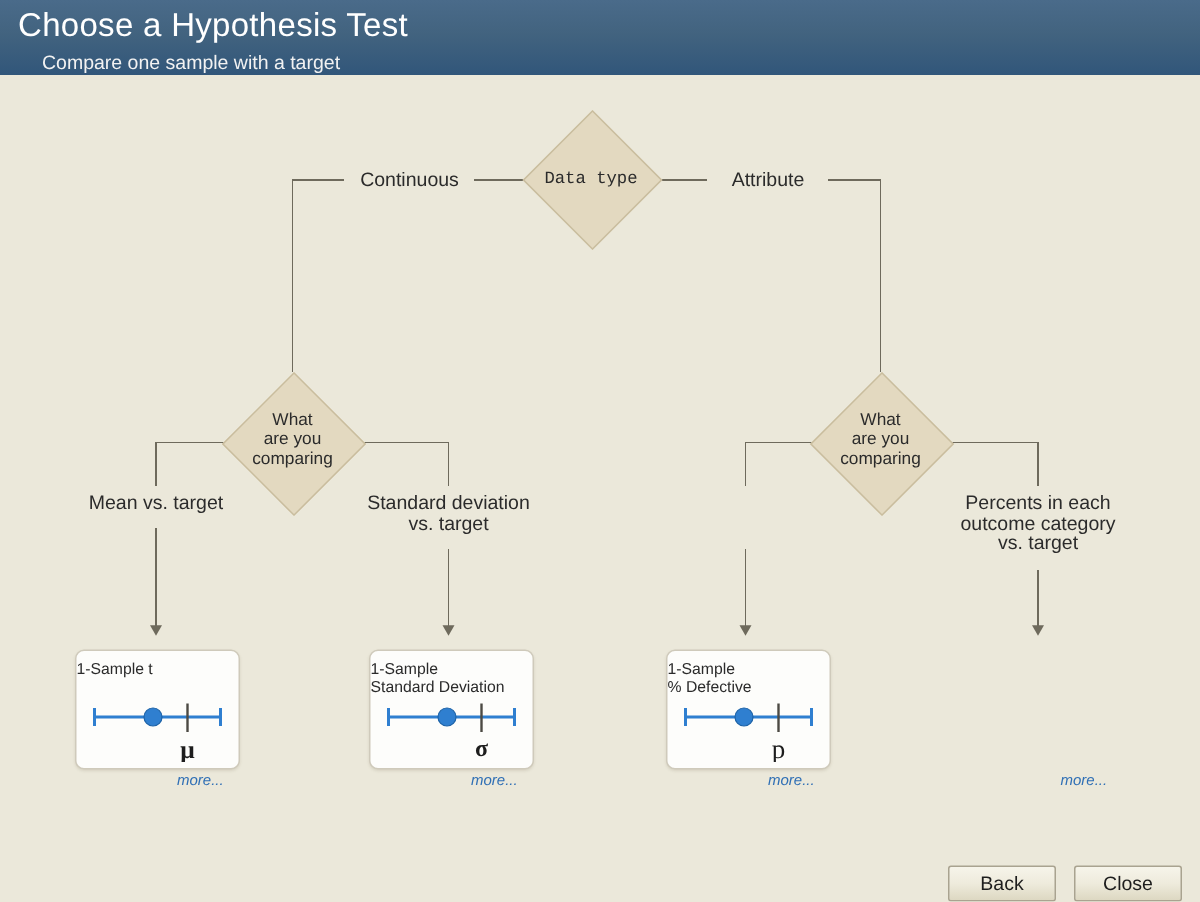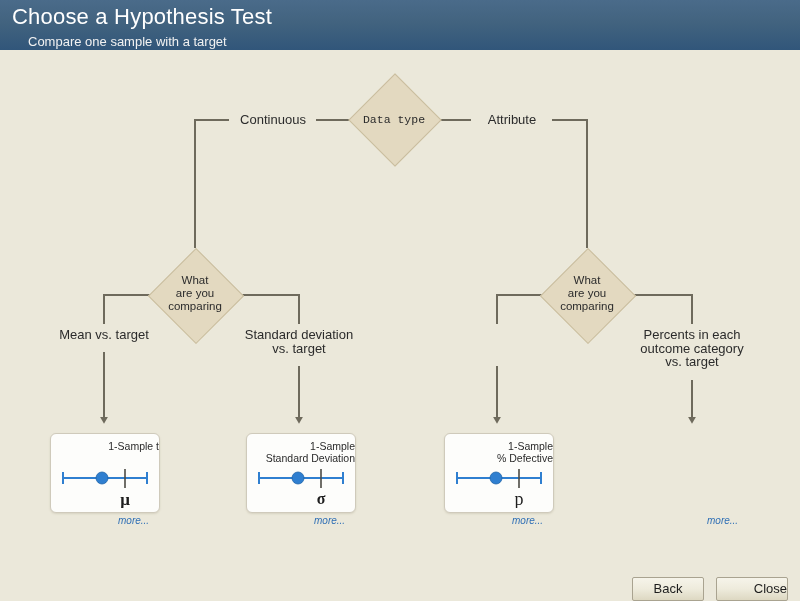--- a/index.html
+++ b/index.html
@@ -60,21 +60,21 @@
     position:absolute;
     width:108px;height:78px;
     background:#fdfdfb;
     border:1px solid #cfcabb;
     border-radius:6px;
     box-shadow:0 1px 2px rgba(120,110,85,0.18);
     overflow:hidden;
   }
   .card-title{
     position:absolute;left:0;top:6px;width:108px;
-    text-align:right;font-size:10.5px;line-height:12px;
+    text-align:left;font-size:10.5px;line-height:12px;
     color:#2b2b2b;white-space:pre-line;
   }
   .card-art{
     position:absolute;left:0;bottom:4px;width:108px;height:44px;
   }
   .more-link{
     position:absolute;
     font-size:10px;font-style:italic;color:#2f6fb5;
     text-decoration:none;
     white-space:nowrap;
@@ -203,13 +203,13 @@
       <text x="74" y="41" text-anchor="middle" font-family="'Liberation Serif', serif" font-size="18" fill="#1d1d1d">p</text>
     </svg>
   </div>
   <a class="more-link" href="#" style="left:512px;top:453px;">more...</a>
 
   <a class="more-link" href="#" style="left:707px;top:453px;">more...</a>
 
 </div>
 
 <button class="btn" style="left:632px;top:577px;">Back</button>
-<button class="btn" style="left:716px;top:577px;text-align:right;">Close</button>
+<button class="btn" style="left:716px;top:577px;">Close</button>
 
 </body></html>

